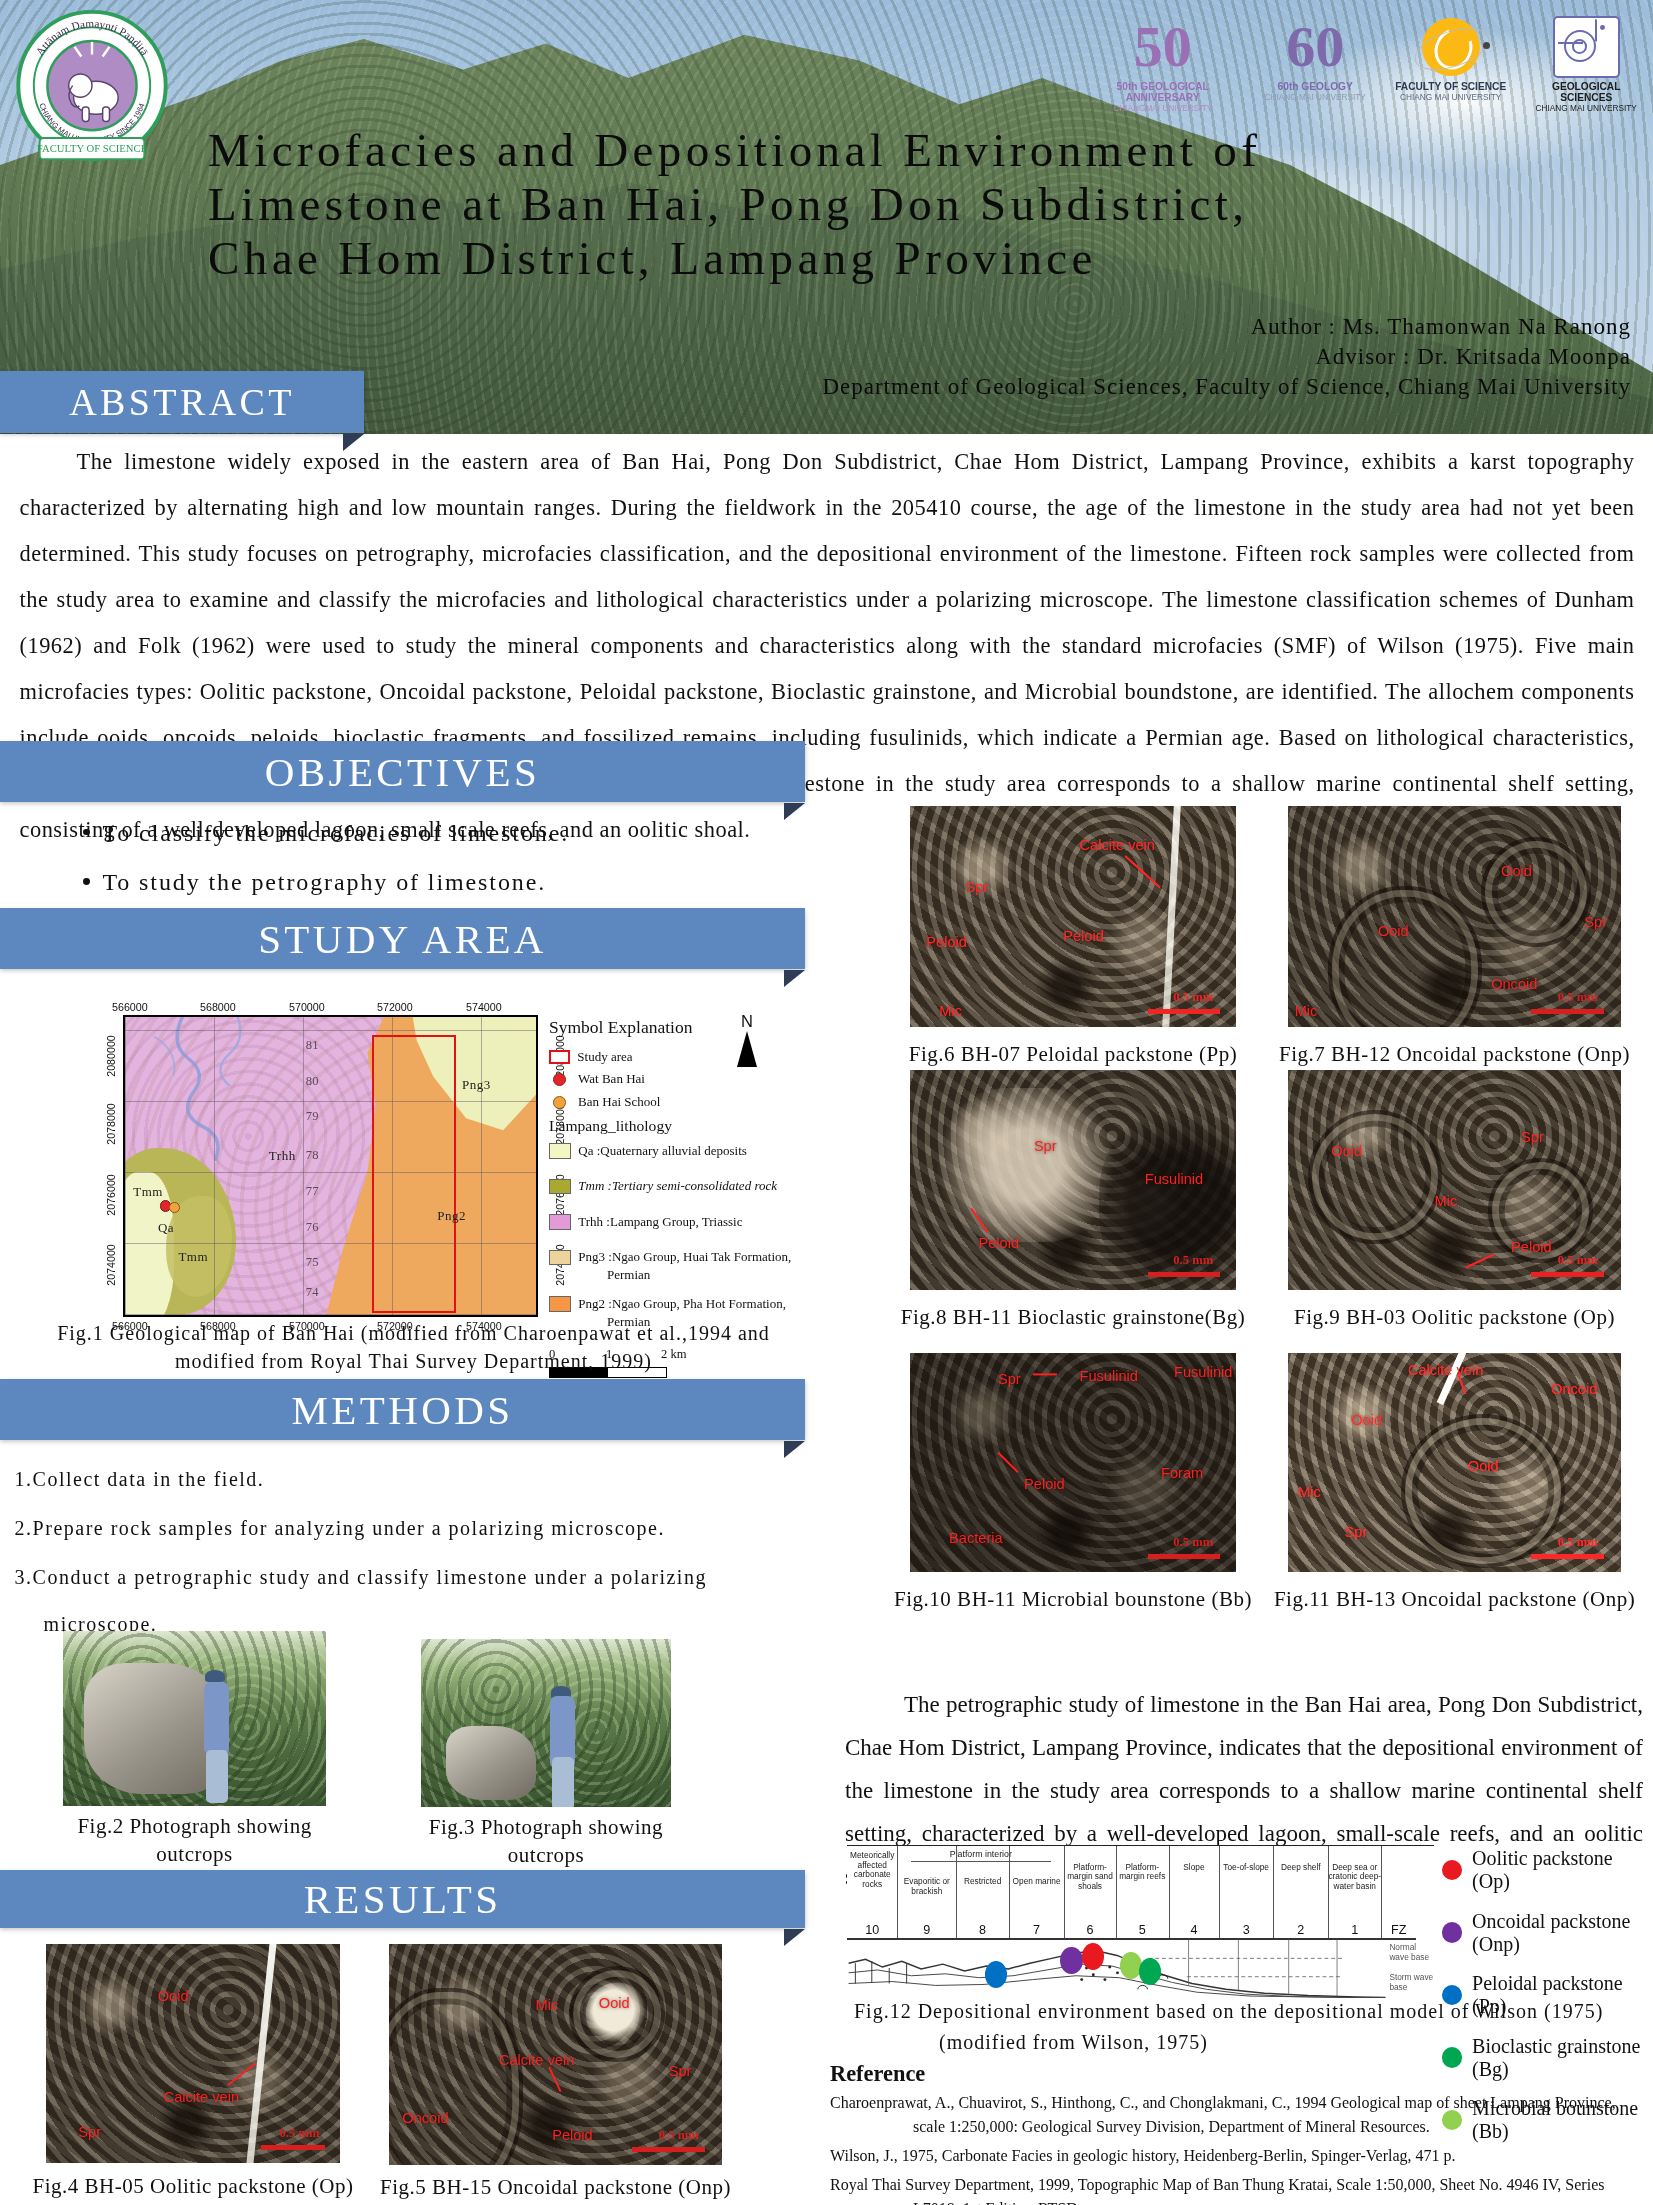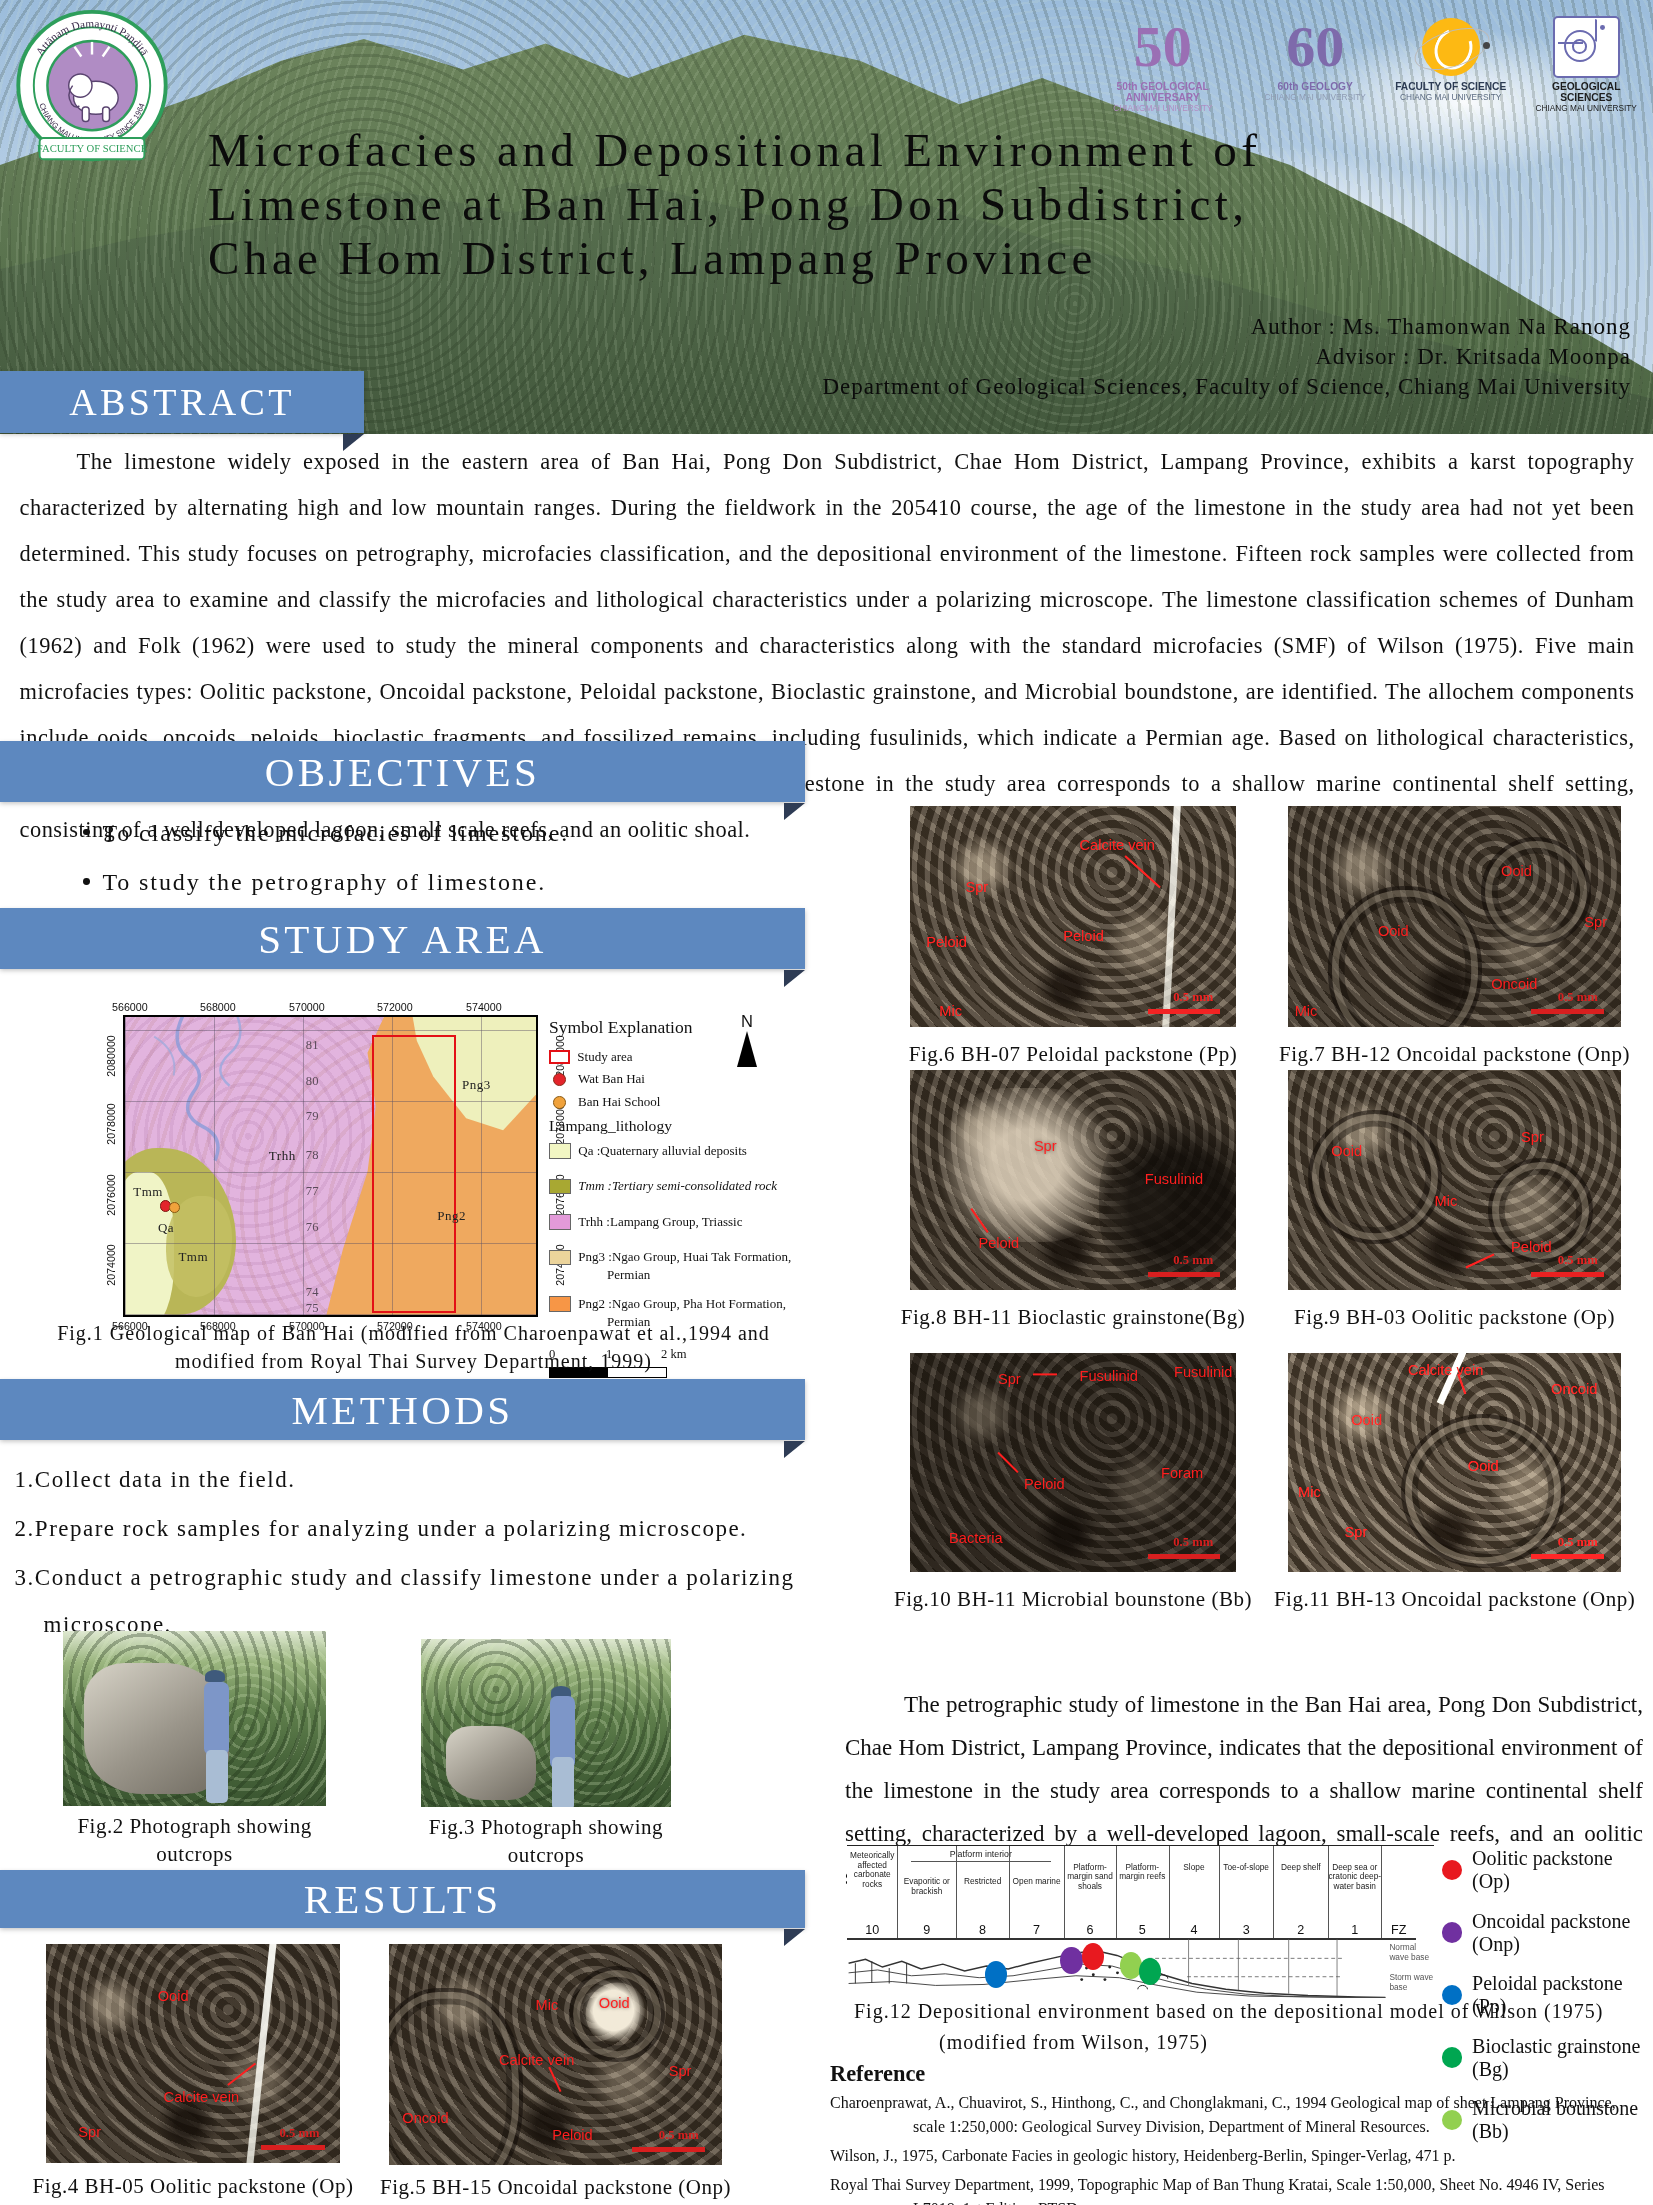--- a/index.html
+++ b/index.html
@@ -51,21 +51,21 @@
   .fold-l{left:0;bottom:-17.5px;border-width:0 21.4px 17.5px 0;border-color:transparent #2e3c55 transparent transparent;transform:rotate(180deg);}
 
   
   .para{position:absolute;text-align:justify;}
   .abstract-p{left:19.5px;top:439px;width:1615px;font-size:22.4px;line-height:46px;text-indent:57px;letter-spacing:0.5px;}
   .conclusion-p{left:845px;top:1683px;width:798px;font-size:23px;line-height:43px;text-indent:59px;}
 
   .obj-row{display:flex;align-items:baseline;margin-bottom:22.4px;}
   .obj-dot{width:6.8px;height:6.8px;border-radius:50%;background:#111;margin:0 12.6px 2.9px 0;flex:none;align-self:center;}
   .obj-txt{font-size:24px;letter-spacing:1.9px;}
-  .meth-item{font-size:23px;letter-spacing:1.5px;line-height:47px;padding-left:29px;text-indent:-29px;margin-bottom:1.9px;}
+  .meth-item{font-size:20px;letter-spacing:1.5px;line-height:47px;padding-left:29px;text-indent:-29px;margin-bottom:1.9px;}
 
   
   .fig{position:absolute;}
   .fig .cap{position:absolute;left:-8%;width:116%;text-align:center;font-size:21px;letter-spacing:0.5px;line-height:28px;}
   .micro{position:absolute;left:0;top:0;width:100%;height:100%;overflow:hidden;background-color:#43392e;
     background-image:
       radial-gradient(circle at 22% 28%,rgba(216,200,174,.45) 0 4%,transparent 11%),
       radial-gradient(circle at 72% 62%,rgba(216,200,174,.30) 0 6%,transparent 14%),
       radial-gradient(circle at 48% 82%,rgba(18,12,7,.75) 0 5%,transparent 13%),
       repeating-radial-gradient(circle at 62% 30%,rgba(228,216,194,.20) 0 4.9px,rgba(42,34,24,.45) 5.8px 13px),
@@ -288,21 +288,21 @@
     <div class="map-lbl" style="left:8%;top:68%;">Qa</div>
     <div class="map-lbl" style="left:13%;top:78%;">Tmm</div>
     <div class="map-lbl" style="left:76%;top:64%;">Png2</div>
 
     <div class="elev" style="left:44%;top:7%;">81</div>
     <div class="elev" style="left:44%;top:19%;">80</div>
     <div class="elev" style="left:44%;top:31%;">79</div>
     <div class="elev" style="left:44%;top:44%;">78</div>
     <div class="elev" style="left:44%;top:56%;">77</div>
     <div class="elev" style="left:44%;top:68%;">76</div>
-    <div class="elev" style="left:44%;top:80%;margin-top:46px;">75</div>
+    <div class="elev" style="left:44%;top:80%;">75</div>
     <div class="elev" style="left:44%;top:90%;">74</div>
   </div>
 
   <div class="tick" style="left:112px;top:1001px;">566000</div>
   <div class="tick" style="left:200px;top:1001px;">568000</div>
   <div class="tick" style="left:289px;top:1001px;">570000</div>
   <div class="tick" style="left:377px;top:1001px;">572000</div>
   <div class="tick" style="left:466px;top:1001px;">574000</div>
   <div class="tick" style="left:112px;top:1320px;">566000</div>
   <div class="tick" style="left:200px;top:1320px;">568000</div>

